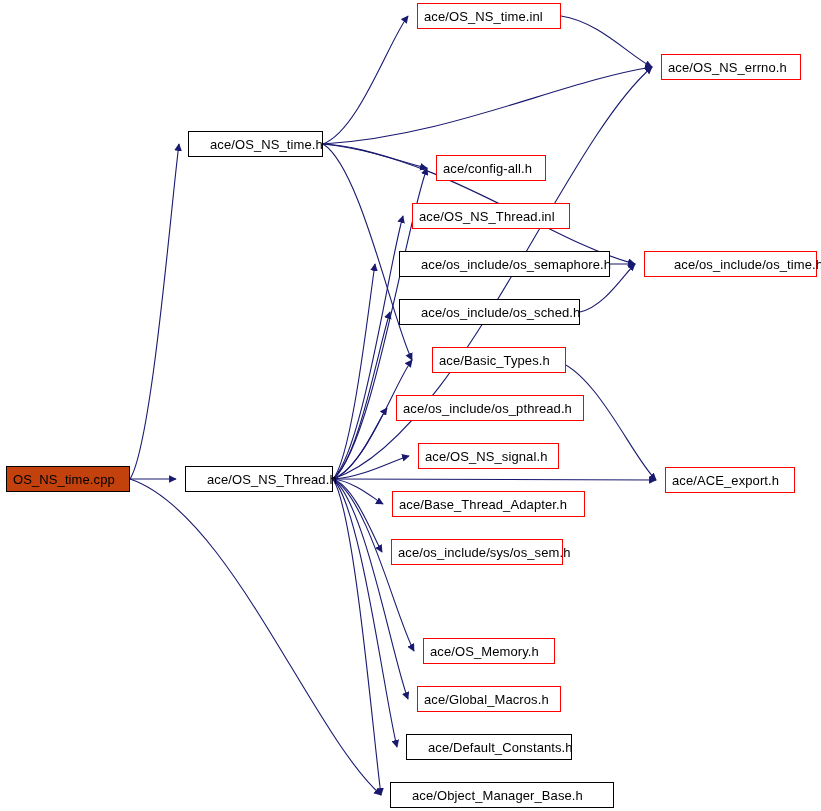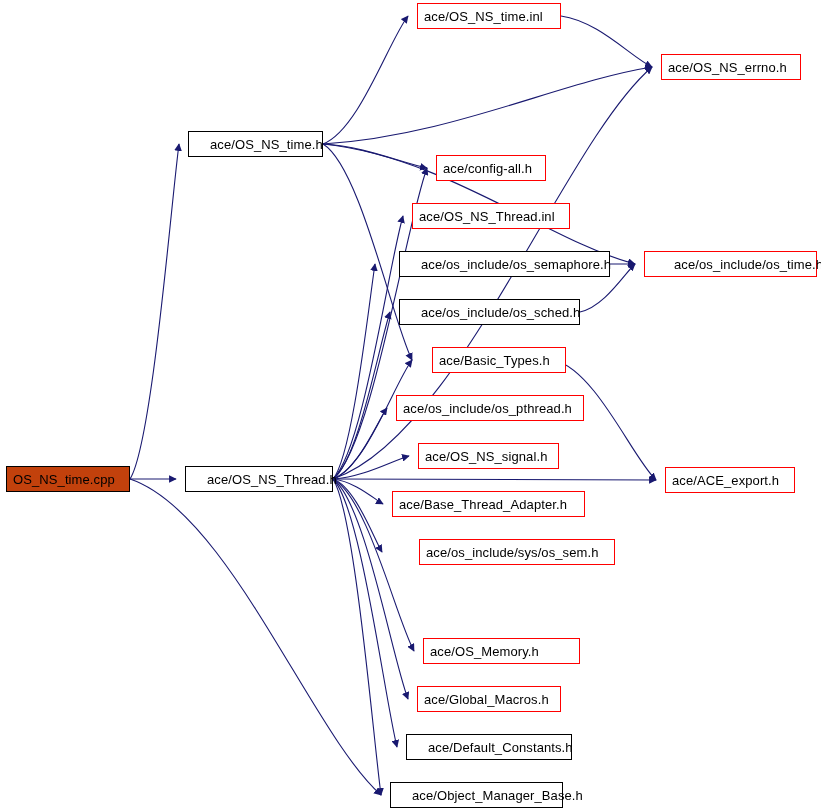--- a/index.html
+++ b/index.html
@@ -130,30 +130,30 @@
       </div>
       <div class="node" style="left: 418px; top: 443px; width: 141px;">
         <span class="node-label">ace/OS_NS_signal.h</span>
       </div>
       <div class="node" style="left: 665px; top: 467px; width: 130px;">
         <span class="node-label">ace/ACE_export.h</span>
       </div>
       <div class="node" style="left: 392px; top: 491px; width: 193px;">
         <span class="node-label">ace/Base_Thread_Adapter.h</span>
       </div>
-      <div class="node" style="left: 391px; top: 539px; width: 196px; margin-left: 28px;">
+      <div class="node" style="left: 391px; top: 539px; width: 172px;">
         <span class="node-label">ace/os_include/sys/os_sem.h</span>
       </div>
-      <div class="node" style="left: 423px; top: 638px; width: 157px;">
+      <div class="node" style="left: 423px; top: 638px; width: 132px;">
         <span class="node-label">ace/OS_Memory.h</span>
       </div>
       <div class="node" style="left: 417px; top: 686px; width: 144px;">
         <span class="node-label">ace/Global_Macros.h</span>
       </div>
       <div class="node black-border" style="left: 406px; top: 734px; width: 166px;">
         <span class="node-label">ace/Default_Constants.h</span>
       </div>
-      <div class="node black-border" style="left: 390px; top: 782px; width: 173px;">
+      <div class="node black-border" style="left: 390px; top: 782px; width: 224px;">
         <span class="node-label">ace/Object_Manager_Base.h</span>
       </div>
     </div>
 
 </div>
 
 </body></html>

